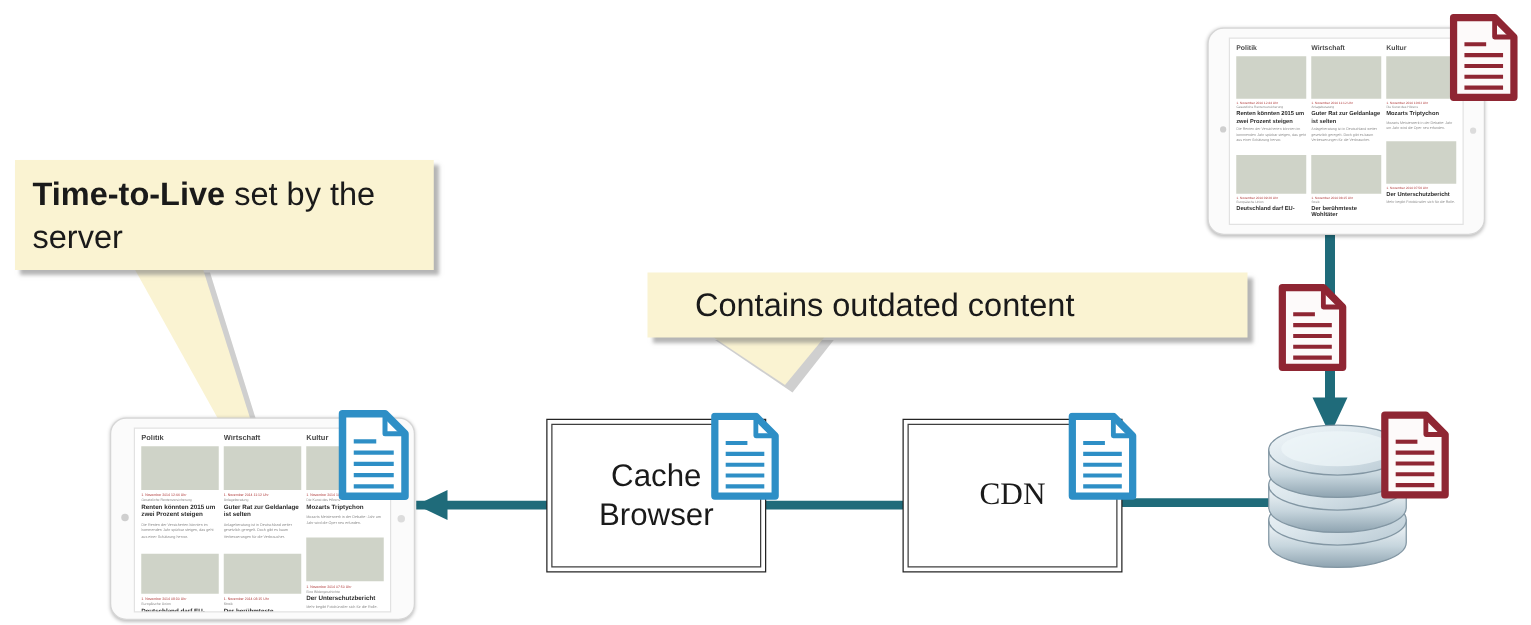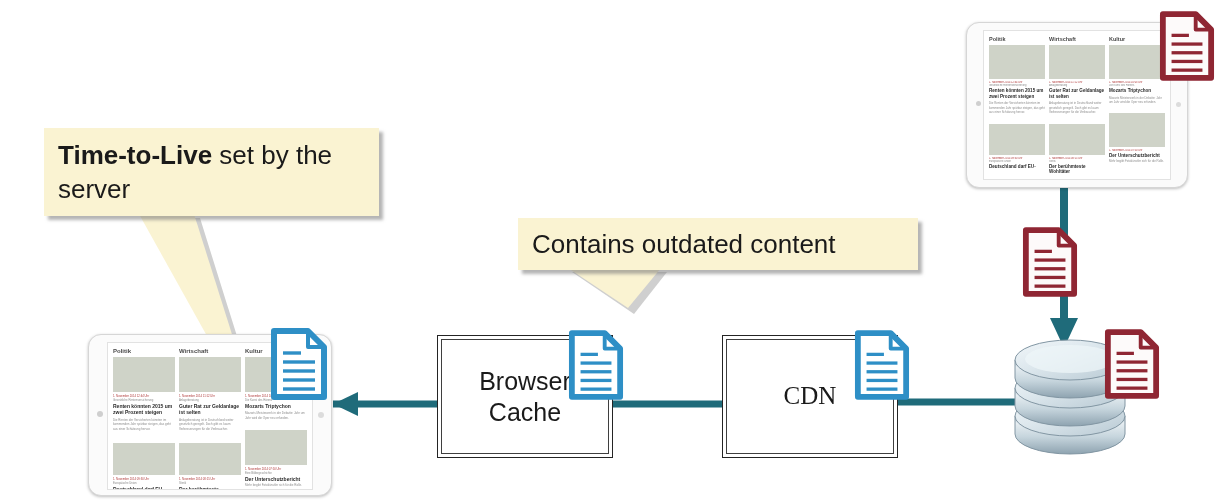--- a/index.html
+++ b/index.html
@@ -15,27 +15,27 @@
     box-sizing:border-box;
     box-shadow:4px 4px 3px rgba(120,120,120,.55);
     display:flex;align-items:center;
   }
   .callout .txt{
     color:#1a1a1a;line-height:1.32;
     padding:0 14px;width:100%;box-sizing:border-box;
   }
   .callout svg{position:absolute;left:0;top:0;overflow:visible;}
 
-  #callout-ttl{left:44px;top:128px;width:430px;height:200px;text-decoration:underline;}
+  #callout-ttl{left:12px;top:128px;width:430px;height:200px;text-decoration:underline;}
   #callout-ttl .bubble{width:335px;height:88px;}
   #callout-ttl .txt{font-size:26px;}
   #callout-ttl .txt b{font-weight:bold;}
 
   #callout-outdated{left:518px;top:218px;width:430px;height:110px;}
-  #callout-outdated .bubble{width:400px;height:52px;}
+  #callout-outdated .bubble{width:480px;height:52px;padding-left:24px;}
   #callout-outdated .txt{font-size:26px;white-space:nowrap;}
 
   
   .procbox{
     position:absolute;background:#ffffff;
     border:1px solid #3f3f3f;
     box-shadow:0 0 0 3px #ffffff, 0 0 0 4px #242424;
     display:flex;align-items:center;justify-content:center;
     text-align:center;color:#1a1a1a;font-size:25px;line-height:1.22;
     z-index:6;
@@ -120,22 +120,22 @@
       <polygon points="50,50 112,92 145,50" fill="#cfcfcf" transform="translate(4,4)"></polygon>
       <polygon points="50,50 110,90 143,50" fill="#faf3d2"></polygon>
     </svg>
     <div class="bubble">
       <div class="txt">Contains outdated content</div>
     </div>
   </div>
 
   <div class="procbox" id="box-browser-cache">
     <div>
+      <div>Cache</div>
       <div>Browser</div>
-      <div>Cache</div>
     </div>
   </div>
 
   <div class="procbox" id="box-cdn">
     <span>CDN</span>
   </div>
 
   <svg class="conn" style="left:1011px;top:330px;width:118px;height:130px;z-index:7;" viewBox="0 0 118 130">
     <defs>
       <linearGradient id="dbtop" x1="0" y1="0" x2="1" y2="1">

